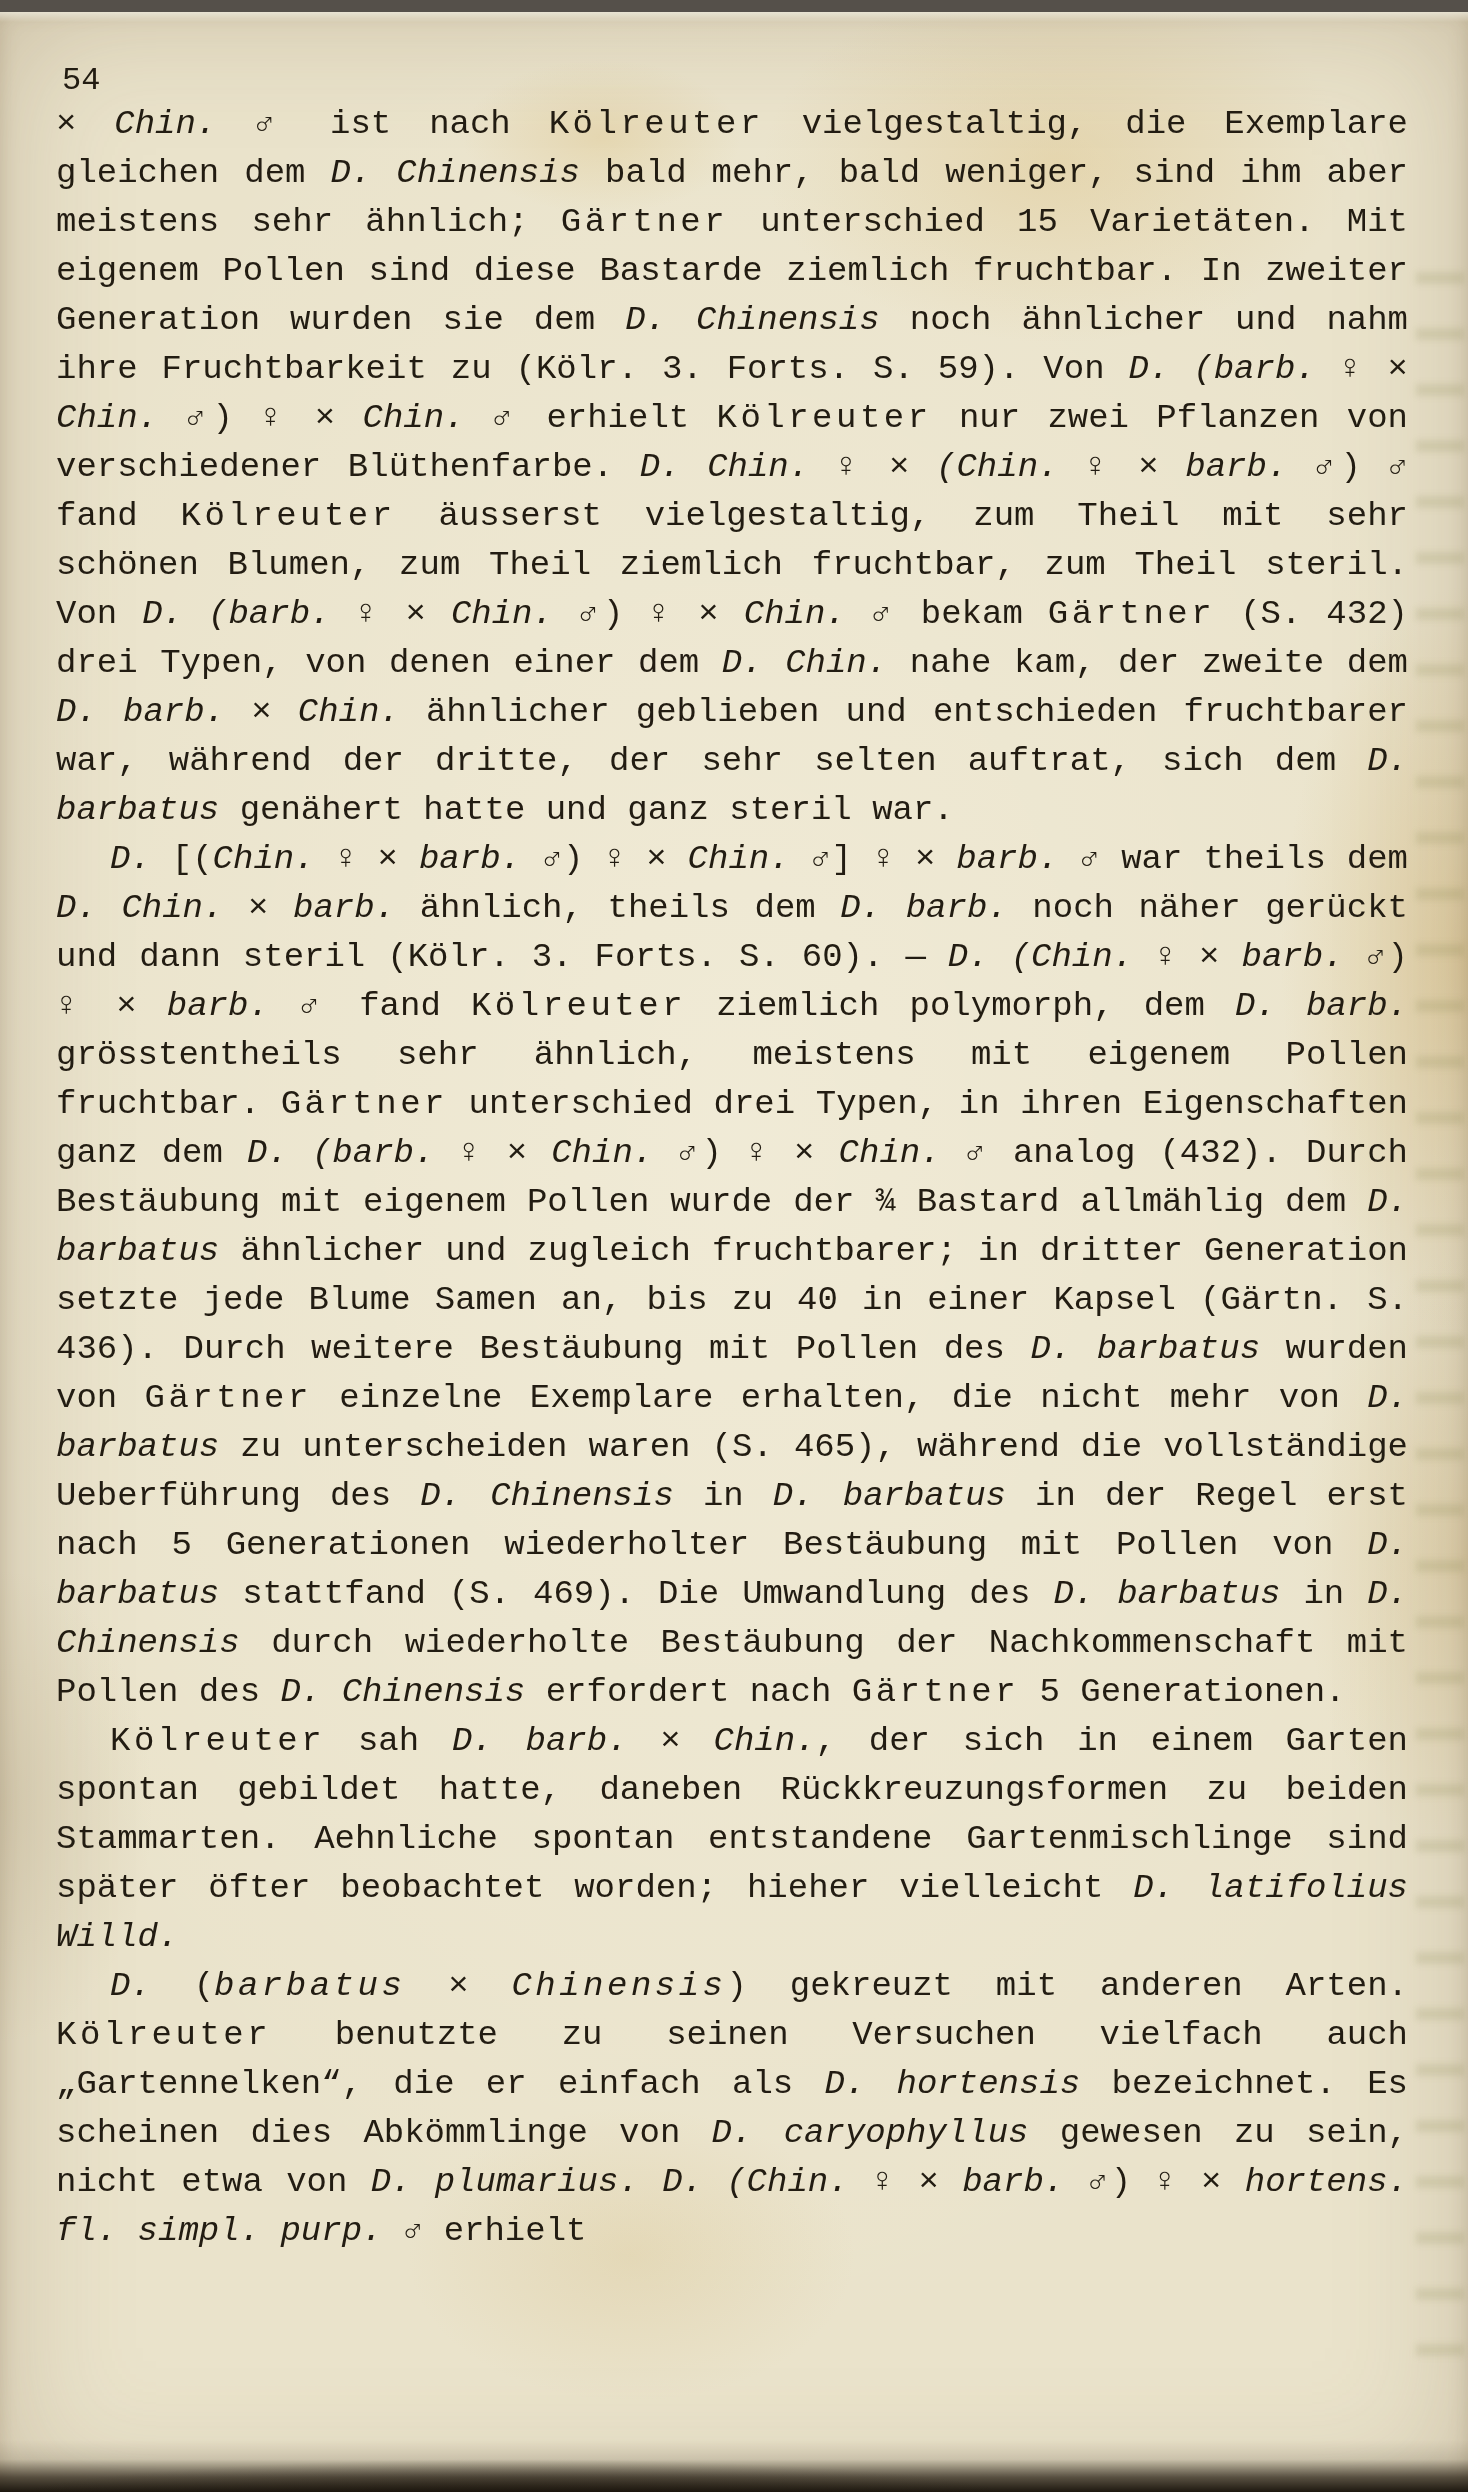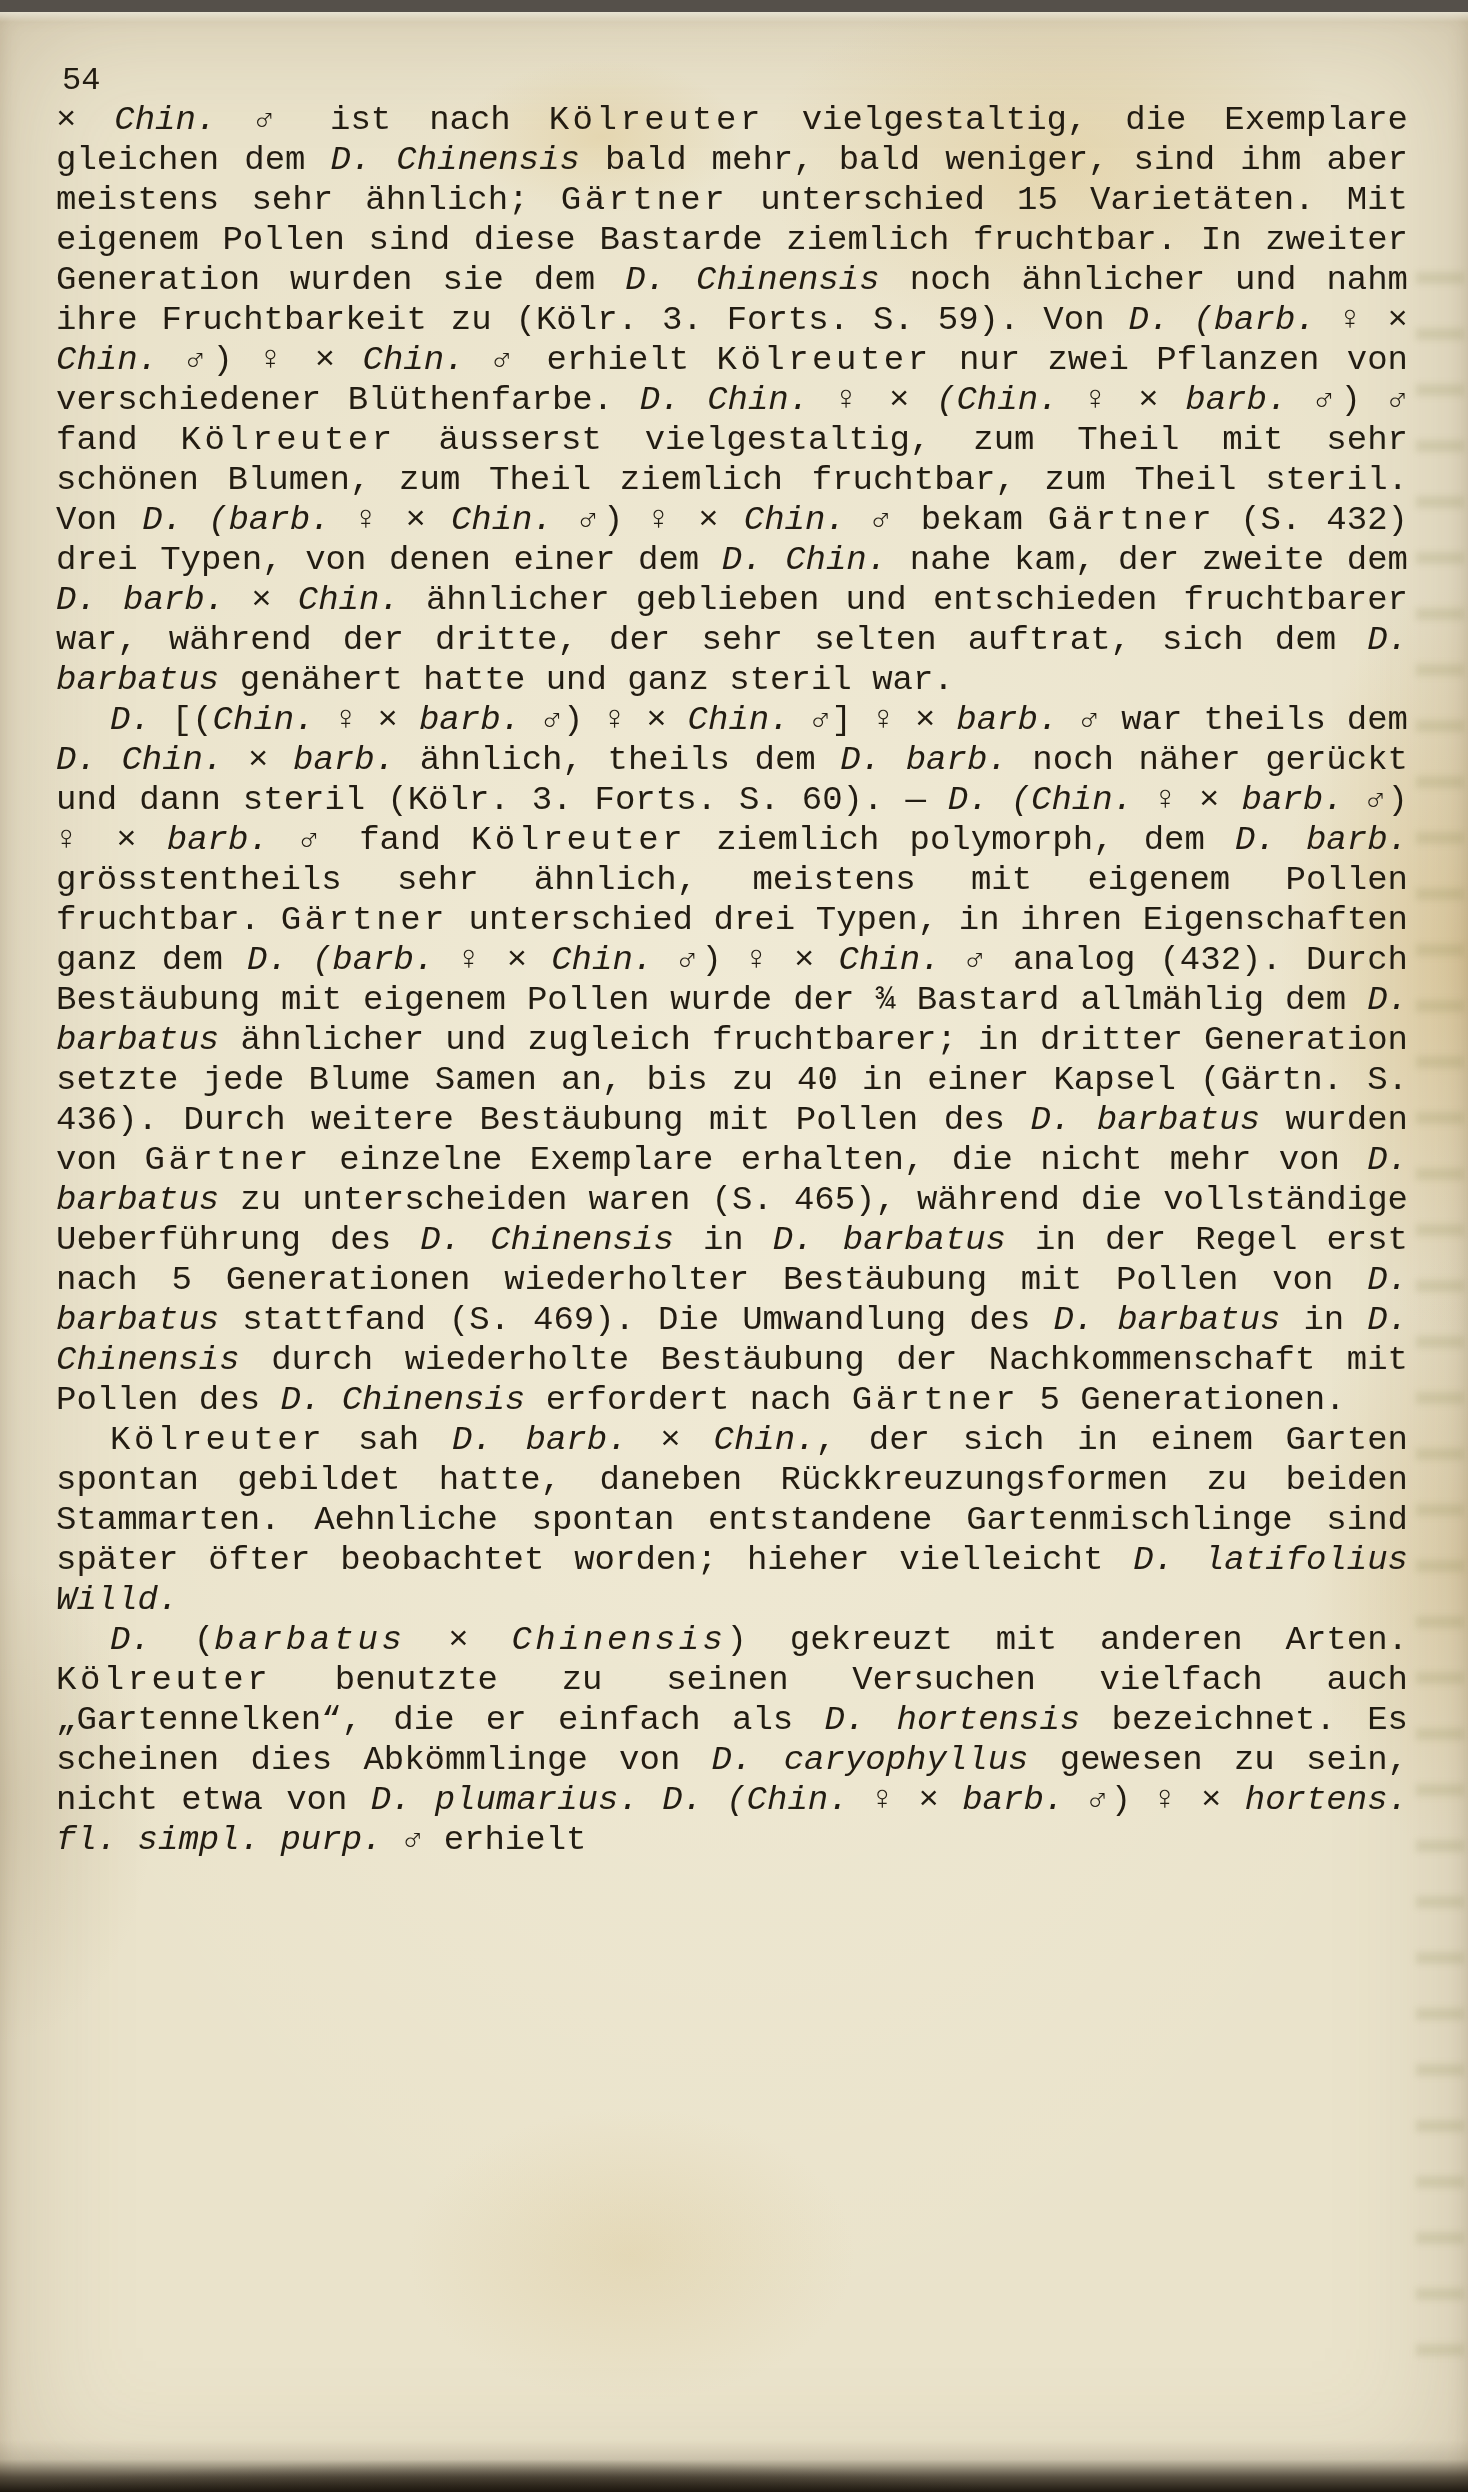--- a/index.html
+++ b/index.html
@@ -48,21 +48,21 @@
     letter-spacing: 0.5px;
   }
 
   
   .body-text {
     position: absolute;
     top: 88px;
     left: 56px;
     right: 60px;
     font-size: 34px;
-    line-height: 40px;
+    line-height: 49px;
     text-align: justify;
     hyphens: auto;
     -webkit-hyphens: auto;
   }
   .para { margin: 0; }
   .para.indent { text-indent: 54px; }
   .it { font-style: italic; }
   .sp { letter-spacing: 3.5px; }
 
   

